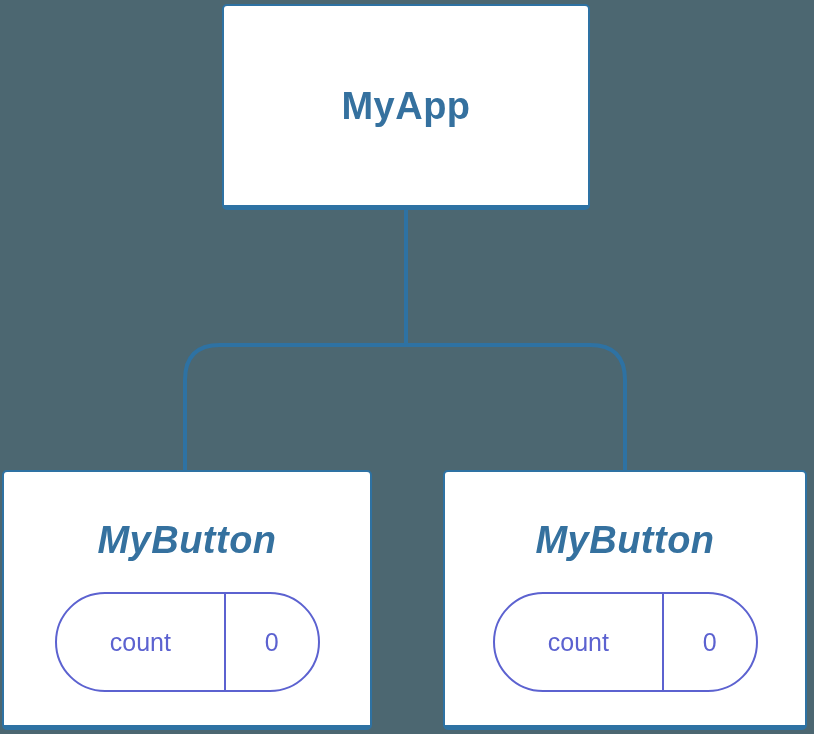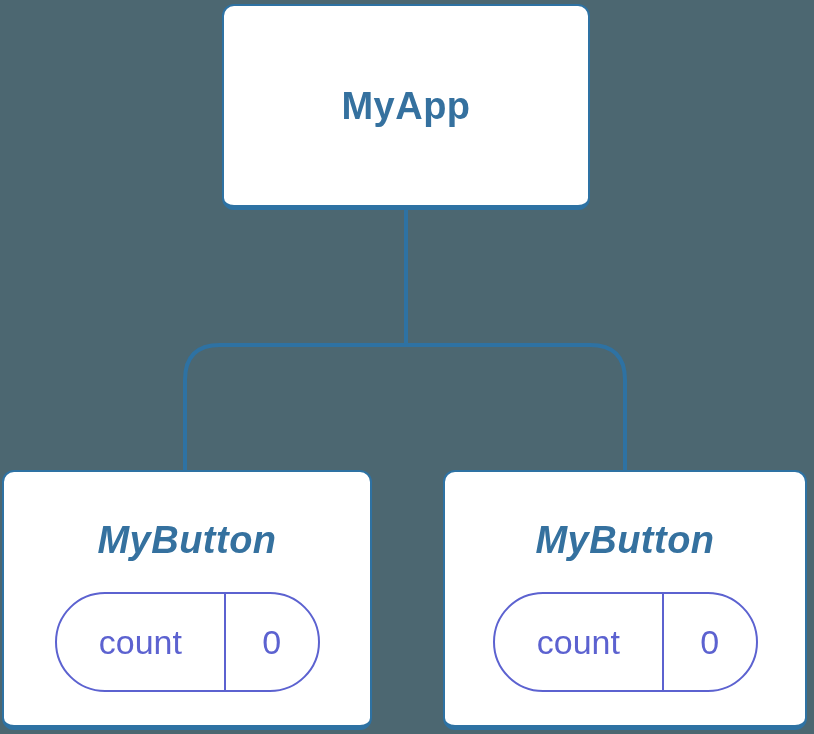--- a/index.html
+++ b/index.html
@@ -24,21 +24,21 @@
   .connector path {
     stroke: var(--line, #2e72a3);
     stroke-width: 4;
     fill: none;
   }
   .node {
     position: absolute;
     background: var(--card, #ffffff);
     border: 2px solid var(--line, #2e72a3);
     border-bottom-width: 5px;
-    border-radius: 12px;
+    border-radius: 5px;
     box-sizing: border-box;
     display: flex;
     flex-direction: column;
     align-items: center;
   }
   .node-title {
     color: var(--text-blue, #35719f);
     font-size: 38px;
     font-weight: bold;
     letter-spacing: 0.5px;
@@ -69,21 +69,21 @@
   }
   .state-pill {
     margin-top: 30px;
     width: 265px;
     height: 100px;
     box-sizing: border-box;
     border: 2px solid var(--purple, #5c62d0);
     border-radius: 50px;
     display: flex;
     color: var(--purple, #5c62d0);
-    font-size: 34px;
+    font-size: 25px;
     font-weight: normal;
     background: var(--card, #ffffff);
   }
   .state-name {
     flex: 0 0 65%;
     display: flex;
     align-items: center;
     justify-content: center;
     border-right: 2px solid var(--purple, #5c62d0);
     box-sizing: border-box;

